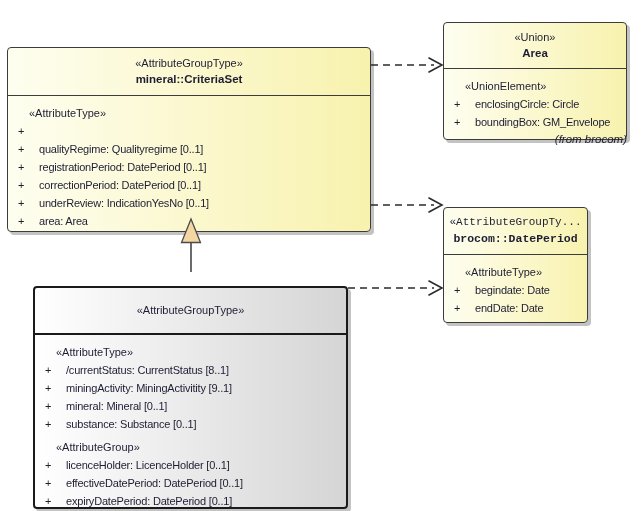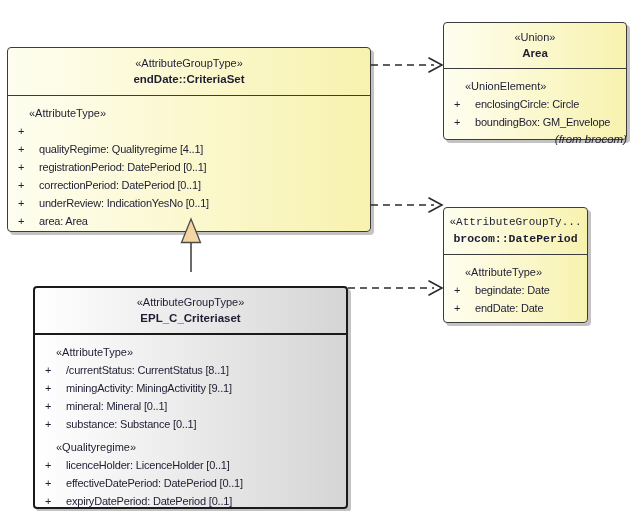--- a/index.html
+++ b/index.html
@@ -55,30 +55,30 @@
   .gen-tri{fill:var(--triangle-fill,#f3d6a2);stroke:#4a4a4a;stroke-width:1.3;}
 </style>
 </head>
 <body>
 
 <div class="canvas">
 
   <div class="uml-box yellow" id="box-criteriaset">
     <div class="hdr">
       <div class="stereo">«AttributeGroupType»</div>
-      <div class="cname">endDate::CriteriaSet</div>
+      <div class="cname">mineral::CriteriaSet</div>
     </div>
     <div class="bdy">
       <div class="heading">«AttributeType»</div>
       <div class="attr">
           <span class="vis">+</span>
         </div>
       <div class="attr">
           <span class="vis">+</span>
-          <span class="txt">qualityRegime: Qualityregime [4..1]</span>
+          <span class="txt">qualityRegime: Qualityregime [0..1]</span>
         </div>
       <div class="attr">
           <span class="vis">+</span>
           <span class="txt">registrationPeriod: DatePeriod [0..1]</span>
         </div>
       <div class="attr">
           <span class="vis">+</span>
           <span class="txt">correctionPeriod: DatePeriod [0..1]</span>
         </div>
       <div class="attr">
@@ -126,42 +126,41 @@
       <div class="attr">
           <span class="vis">+</span>
           <span class="txt">endDate: Date</span>
         </div>
     </div>
   </div>
 
   <div class="uml-box gray" id="box-epl">
     <div class="hdr">
       <div class="stereo">«AttributeGroupType»</div>
-      <div class="cname">EPL_C_Criteriaset</div>
     </div>
     <div class="bdy">
       <div class="heading">«AttributeType»</div>
       <div class="attr">
           <span class="vis">+</span>
           <span class="txt">/currentStatus: CurrentStatus [8..1]</span>
         </div>
       <div class="attr">
           <span class="vis">+</span>
           <span class="txt">miningActivity: MiningActivitity [9..1]</span>
         </div>
       <div class="attr">
           <span class="vis">+</span>
           <span class="txt">mineral: Mineral [0..1]</span>
         </div>
       <div class="attr">
           <span class="vis">+</span>
           <span class="txt">substance: Substance [0..1]</span>
         </div>
       <div class="gap"></div>
-      <div class="heading">«Qualityregime»</div>
+      <div class="heading">«AttributeGroup»</div>
       <div class="attr">
           <span class="vis">+</span>
           <span class="txt">licenceHolder: LicenceHolder [0..1]</span>
         </div>
       <div class="attr">
           <span class="vis">+</span>
           <span class="txt">effectiveDatePeriod: DatePeriod [0..1]</span>
         </div>
       <div class="attr">
           <span class="vis">+</span>

